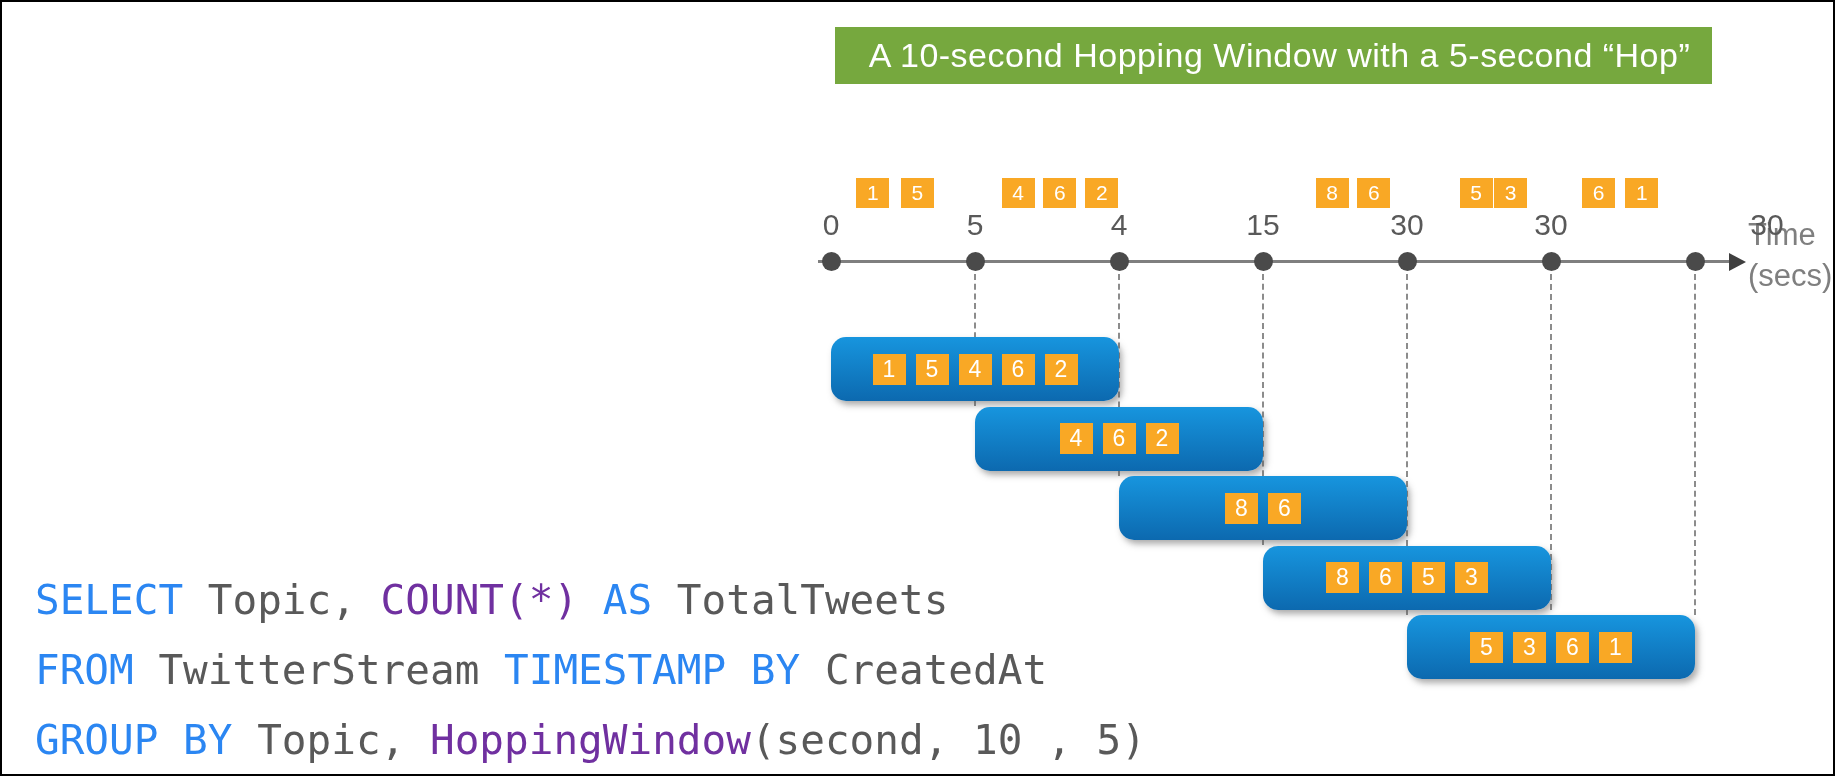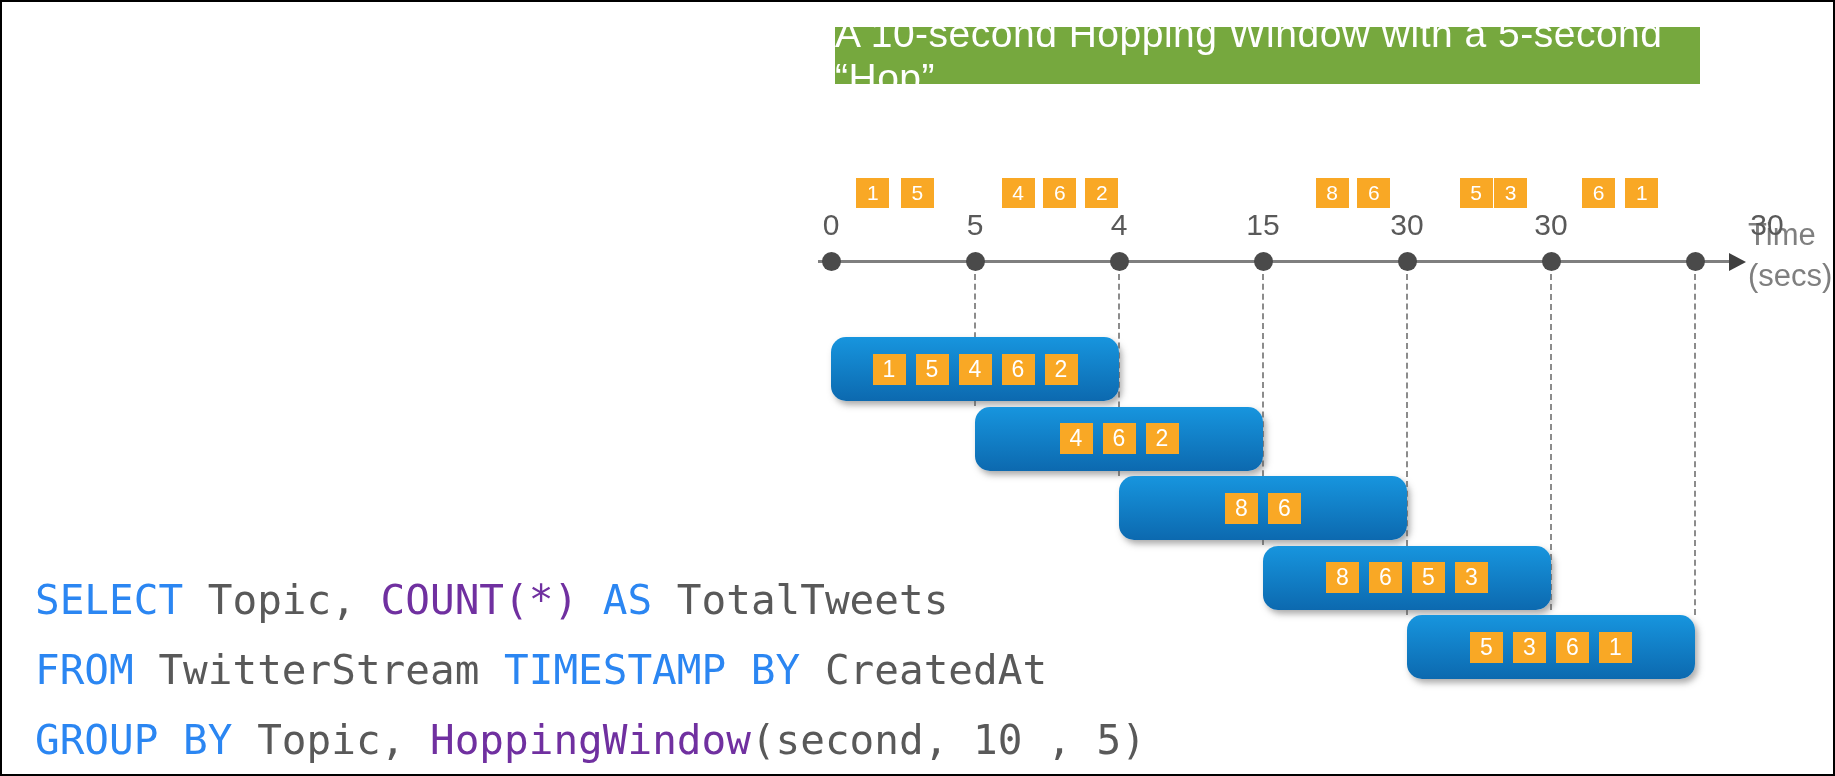--- a/index.html
+++ b/index.html
@@ -10,21 +10,21 @@
     font-family:"Liberation Sans",sans-serif;
   }
   .headline{
     position:absolute;left:36px;top:52px;color:var(--green,#7DC855);
     font-size:46px;line-height:69px;font-weight:400;white-space:nowrap;
   }
   .banner{
     position:absolute;left:833px;top:25px;width:865px;height:57px;
     background:var(--banner,#76A83E);color:var(--bannertxt,#fff);
     display:flex;align-items:center;justify-content:center;
-    font-size:39px;font-weight:300;letter-spacing:.5px;
+    font-size:34px;font-weight:300;letter-spacing:.5px;padding-left:12px;
   }
   .axisline{position:absolute;left:816px;top:258px;width:913px;height:3px;background:var(--axis,#7F7F7F);}
   .arrow{
     position:absolute;left:1727px;top:251px;width:0;height:0;
     border-left:17px solid #3F3F3F;border-top:9px solid transparent;border-bottom:9px solid transparent;
   }
   .timelabel{
     position:absolute;left:1746px;top:212px;color:var(--axis,#7F7F7F);
     font-size:31px;line-height:41px;font-weight:300;
   }

